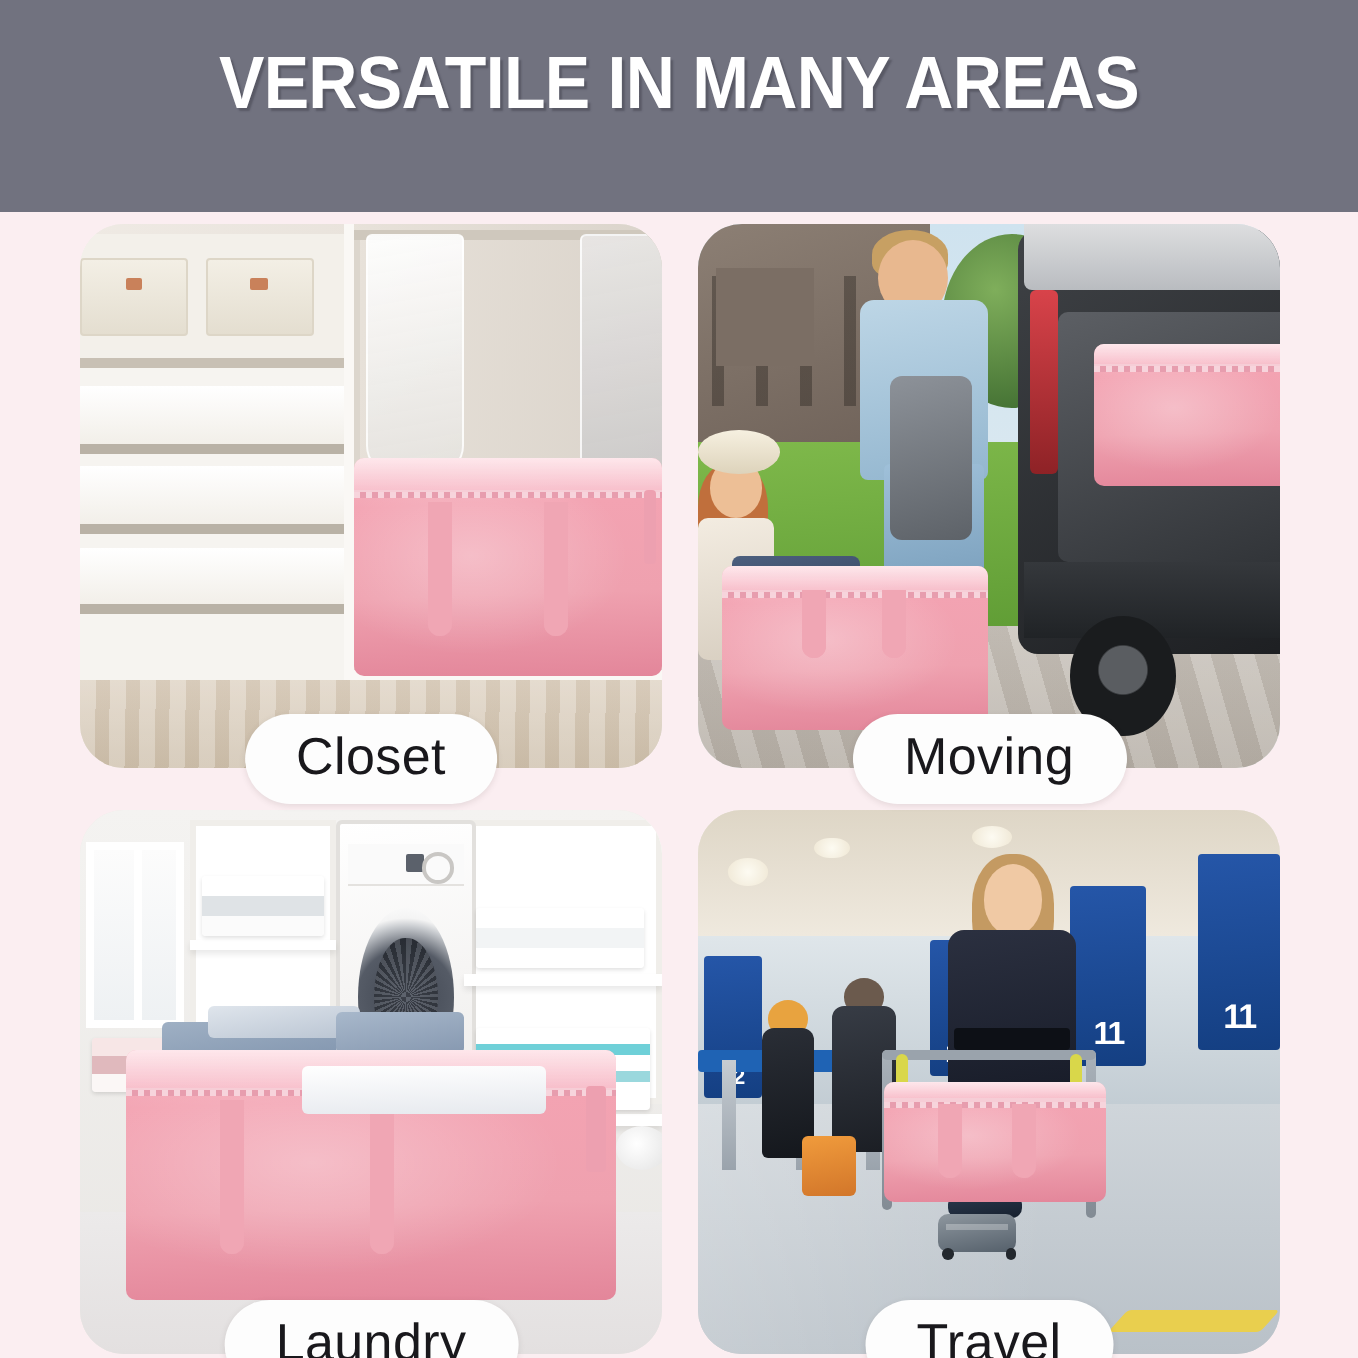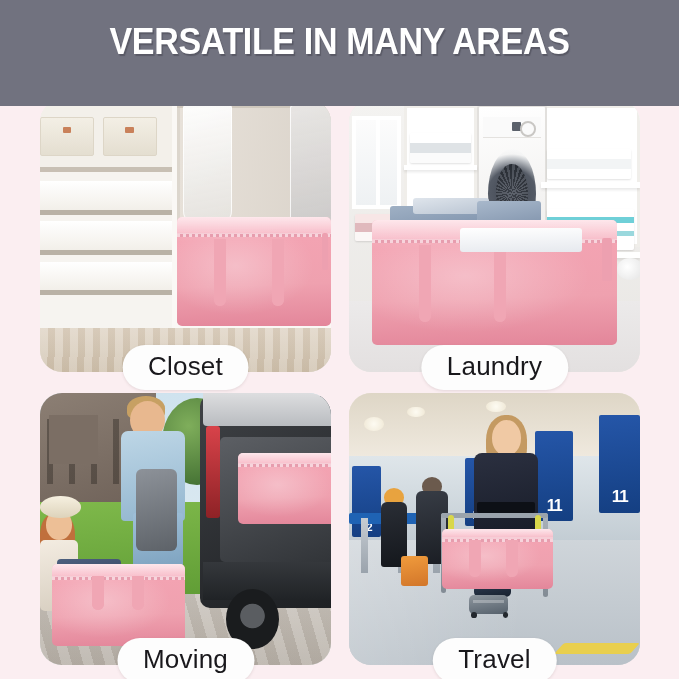--- a/index.html
+++ b/index.html
@@ -45,21 +45,21 @@
     letter-spacing: -0.4px;
     font-stretch: condensed;
     transform: scaleX(0.92);
     text-shadow: 1.5px 1.5px 1px rgba(60,60,70,0.45);
     white-space: nowrap;
   }
 
   
   #panel-grid {
     position: absolute;
-    left: 40px; top: 100px;
+    left: 40px; top: 112px;
     width: 600px;
     height: 565px;
     display: grid;
     grid-template-columns: 291px 291px;
     grid-template-rows: 272px 272px;
     column-gap: 18px;
     row-gap: 21px;
   }
 
   .panel {
@@ -275,20 +275,64 @@
           <div class="handle" style="left:62%;"></div>
         </div>
       </div>
     </div>
     <div class="pill">Closet</div>
   </div>
 
   <div class="panel">
     <div class="panel-photo">
       <div class="sc">
+        <div class="mv-sky"></div>
+        <div class="mv-building"></div>
+        <div class="mv-tower"></div>
+        <div class="mv-tree tr1"></div>
+        <div class="mv-tree tr2"></div>
+        <div class="mv-lawn"></div>
+        <div class="mv-ground"></div>
+        <div class="mv-car"></div>
+        <div class="mv-trunk-open"></div>
+        <div class="bag" style="left:68%; top:22%; width:36%; height:26%;">
+          <div class="body"></div>
+          <div class="lid"></div>
+          <div class="zip"></div>
+        </div>
+        <div class="mv-hatch"></div>
+        <div class="mv-light"></div>
+        <div class="mv-bumper"></div>
+        <div class="mv-wheel"></div>
+        <div class="mv-woman-hair"></div>
+        <div class="mv-woman-head"></div>
+        <div class="mv-woman-hat"></div>
+        <div class="mv-woman-body"></div>
+        <div class="mv-bluebag"></div>
+        <div class="mv-man-hair"></div>
+        <div class="mv-man-head"></div>
+        <div class="mv-man-shirt"></div>
+        <div class="mv-man-shorts"></div>
+        <div class="mv-man-leg"></div>
+        <div class="mv-backpack"></div>
+        <div class="bag" style="left:4%; top:63%; width:46%; height:30%;">
+          <div class="body"></div>
+          <div class="lid"></div>
+          <div class="zip"></div>
+          <div class="handle" style="left:30%; top:14%; height:42%;"></div>
+          <div class="handle" style="left:60%; top:14%; height:42%;"></div>
+        </div>
+      </div>
+    </div>
+    <div class="pill">Moving</div>
+  </div>
+
+  <div class="panel">
+    <div class="panel-photo">
+      <div class="sc">
         <div class="lau-wall"></div>
         <div class="lau-window"></div>
         <div class="lau-cabinet lau-cab1"></div>
         <div class="lau-cabinet lau-cab2"></div>
         <div class="washer">
           <div class="ctrl"></div>
           <div class="door"></div>
         </div>
         <div class="lau-shelf lau-sh1"></div>
         <div class="lau-shelf lau-sh2"></div>
@@ -310,64 +354,20 @@
           <div class="lid"></div>
           <div class="zip"></div>
           <div class="zip-pull"></div>
           <div class="handle" style="left:19%;"></div>
           <div class="handle" style="left:50%;"></div>
         </div>
         <div class="clothes-stack cs4"></div>
       </div>
     </div>
     <div class="pill">Laundry</div>
-  </div>
-
-  <div class="panel">
-    <div class="panel-photo">
-      <div class="sc">
-        <div class="mv-sky"></div>
-        <div class="mv-building"></div>
-        <div class="mv-tower"></div>
-        <div class="mv-tree tr1"></div>
-        <div class="mv-tree tr2"></div>
-        <div class="mv-lawn"></div>
-        <div class="mv-ground"></div>
-        <div class="mv-car"></div>
-        <div class="mv-trunk-open"></div>
-        <div class="bag" style="left:68%; top:22%; width:36%; height:26%;">
-          <div class="body"></div>
-          <div class="lid"></div>
-          <div class="zip"></div>
-        </div>
-        <div class="mv-hatch"></div>
-        <div class="mv-light"></div>
-        <div class="mv-bumper"></div>
-        <div class="mv-wheel"></div>
-        <div class="mv-woman-hair"></div>
-        <div class="mv-woman-head"></div>
-        <div class="mv-woman-hat"></div>
-        <div class="mv-woman-body"></div>
-        <div class="mv-bluebag"></div>
-        <div class="mv-man-hair"></div>
-        <div class="mv-man-head"></div>
-        <div class="mv-man-shirt"></div>
-        <div class="mv-man-shorts"></div>
-        <div class="mv-man-leg"></div>
-        <div class="mv-backpack"></div>
-        <div class="bag" style="left:4%; top:63%; width:46%; height:30%;">
-          <div class="body"></div>
-          <div class="lid"></div>
-          <div class="zip"></div>
-          <div class="handle" style="left:30%; top:14%; height:42%;"></div>
-          <div class="handle" style="left:60%; top:14%; height:42%;"></div>
-        </div>
-      </div>
-    </div>
-    <div class="pill">Moving</div>
   </div>
 
   <div class="panel">
     <div class="panel-photo">
       <div class="sc">
         <div class="tv-hall"></div>
         <div class="tv-ceiling"></div>
         <div class="tv-lamp tv-l1"></div>
         <div class="tv-lamp tv-l2"></div>
         <div class="tv-lamp tv-l3"></div>

